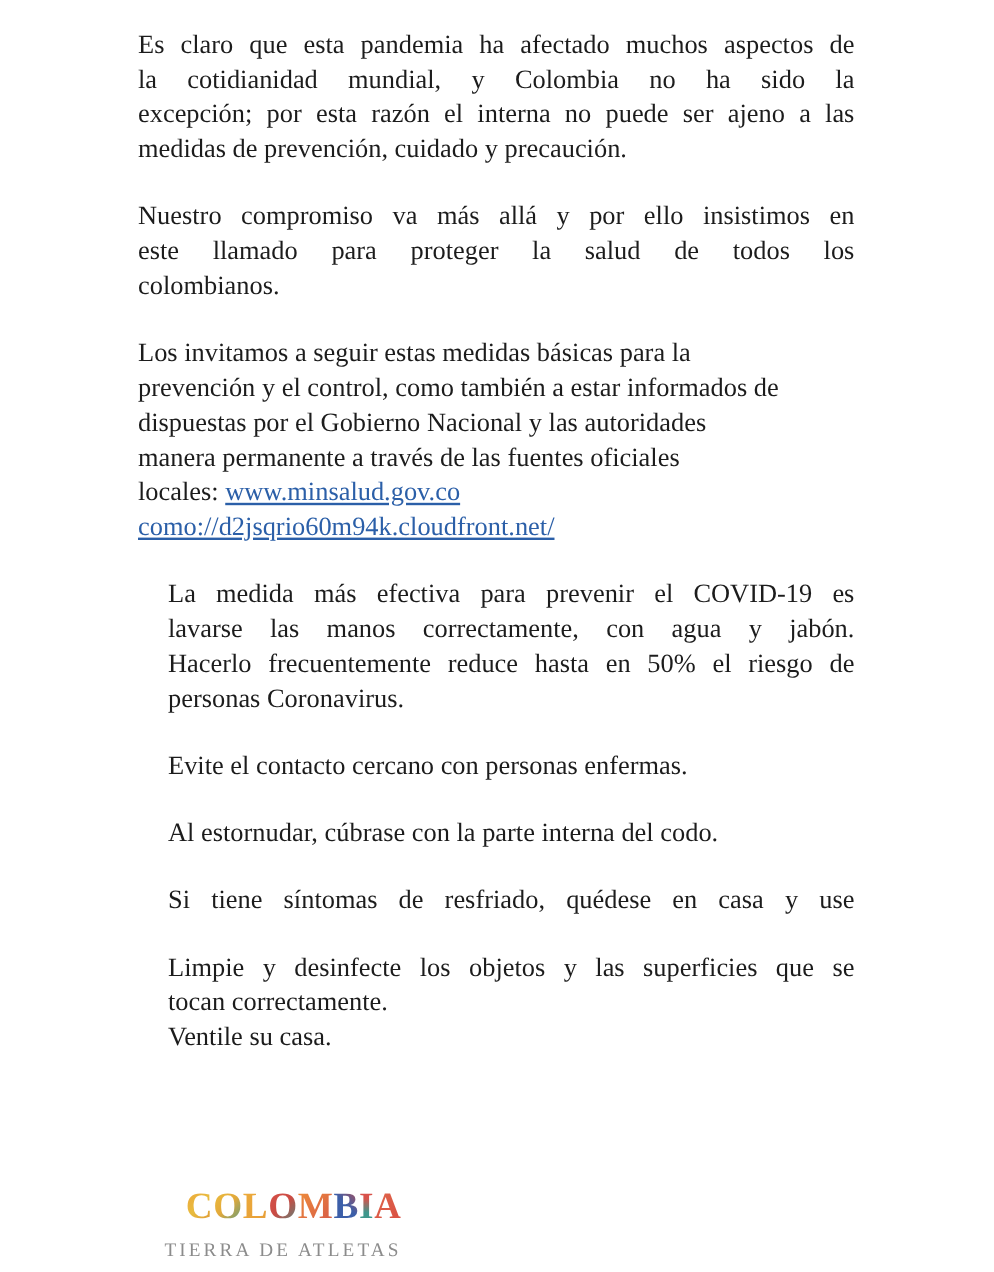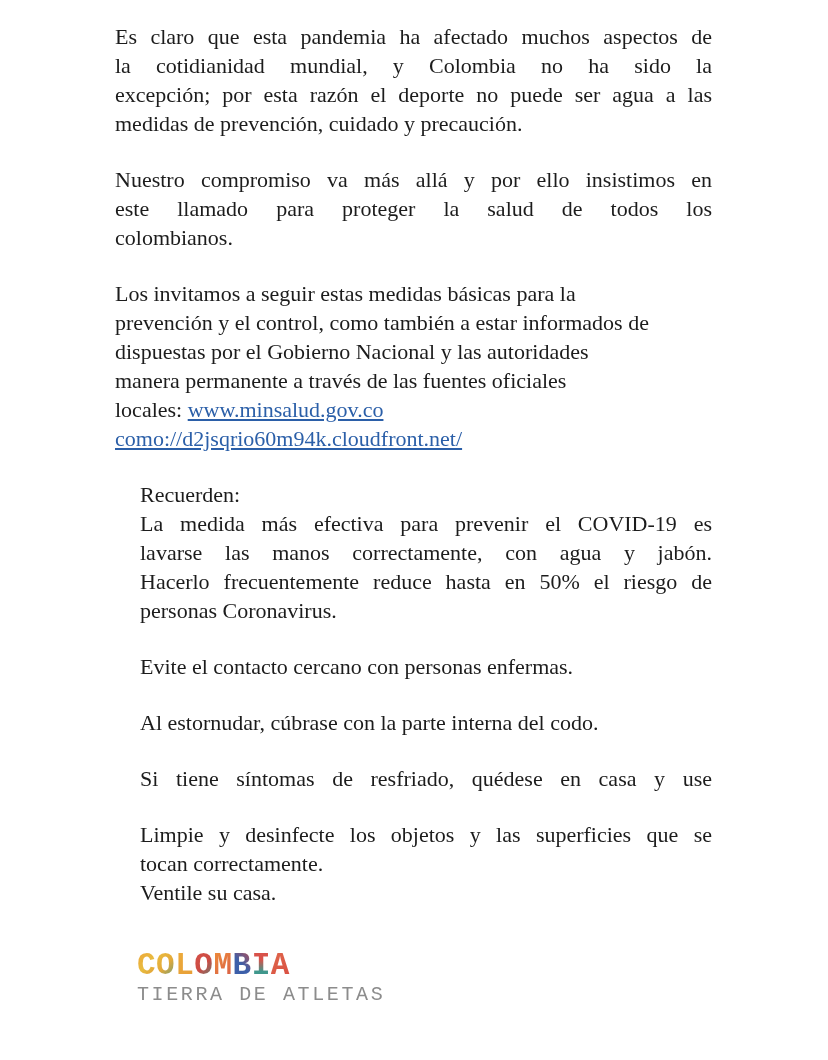--- a/index.html
+++ b/index.html
@@ -38,70 +38,70 @@
     text-align-last: justify;
   }
   a.doclink {
     color: var(--link-color, #2b5fa8);
     text-decoration: underline;
     cursor: pointer;
   }
   .logo {
     position: absolute;
     left: 137px;
-    top: 951px;
-    font-family: Liberation Mono, monospace;
+    top: 990px;
+    font-family: Liberation Serif, serif;
+    text-align: right;
   }
   .logo-word {
     font-size: 31px;
     font-weight: 800;
     line-height: 30px;
     letter-spacing: 0.5px;
     white-space: nowrap;
   }
   .logo-letter {
     color: transparent;
     -webkit-background-clip: text;
     background-clip: text;
   }
   .logo-tagline {
-    margin-top: 2px;
-    font-size: 20px;
+    margin-top: 14px;
+    font-size: 16px;
     font-weight: 400;
     letter-spacing: 2.6px;
     color: var(--tagline-color, #8c8c8c);
     white-space: nowrap;
   }
 </style>
 </head>
 <body>
 
 <div class="page">
   <div class="content" id="doc">
       <div class="para">
         <div class="line just"><span>Es claro que esta pandemia ha afectado muchos aspectos de</span></div>
         <div class="line just"><span>la cotidianidad mundial, y Colombia no ha sido la</span></div>
-        <div class="line just"><span>excepción; por esta razón el deporte no puede ser agua a las</span></div>
+        <div class="line just"><span>excepción; por esta razón el interna no puede ser ajeno a las</span></div>
         <div class="line"><span>medidas de prevención, cuidado y precaución.</span></div>
       </div>
       <div class="para">
         <div class="line just"><span>Nuestro compromiso va más allá y por ello insistimos en</span></div>
         <div class="line just"><span>este llamado para proteger la salud de todos los</span></div>
         <div class="line"><span>colombianos.</span></div>
       </div>
       <div class="para">
         <div class="line"><span>Los invitamos a seguir estas medidas básicas para la</span></div>
         <div class="line"><span>prevención y el control, como también a estar informados de</span></div>
         <div class="line"><span>dispuestas por el Gobierno Nacional y las autoridades</span></div>
         <div class="line"><span>manera permanente a través de las fuentes oficiales</span></div>
         <div class="line"><span>locales: </span><a class="doclink" href="#">www.minsalud.gov.co</a></div>
         <div class="line"><a class="doclink" href="#">como://d2jsqrio60m94k.cloudfront.net/</a></div>
       </div>
       <div class="para indent">
-        <div class="line"><span>Recuerden:</span></div>
         <div class="line just"><span>La medida más efectiva para prevenir el COVID-19 es</span></div>
         <div class="line just"><span>lavarse las manos correctamente, con agua y jabón.</span></div>
         <div class="line just"><span>Hacerlo frecuentemente reduce hasta en 50% el riesgo de</span></div>
         <div class="line"><span>personas Coronavirus.</span></div>
       </div>
       <div class="para indent">
         <div class="line"><span>Evite el contacto cercano con personas enfermas.</span></div>
       </div>
       <div class="para indent">
         <div class="line"><span>Al estornudar, cúbrase con la parte interna del codo.</span></div>

